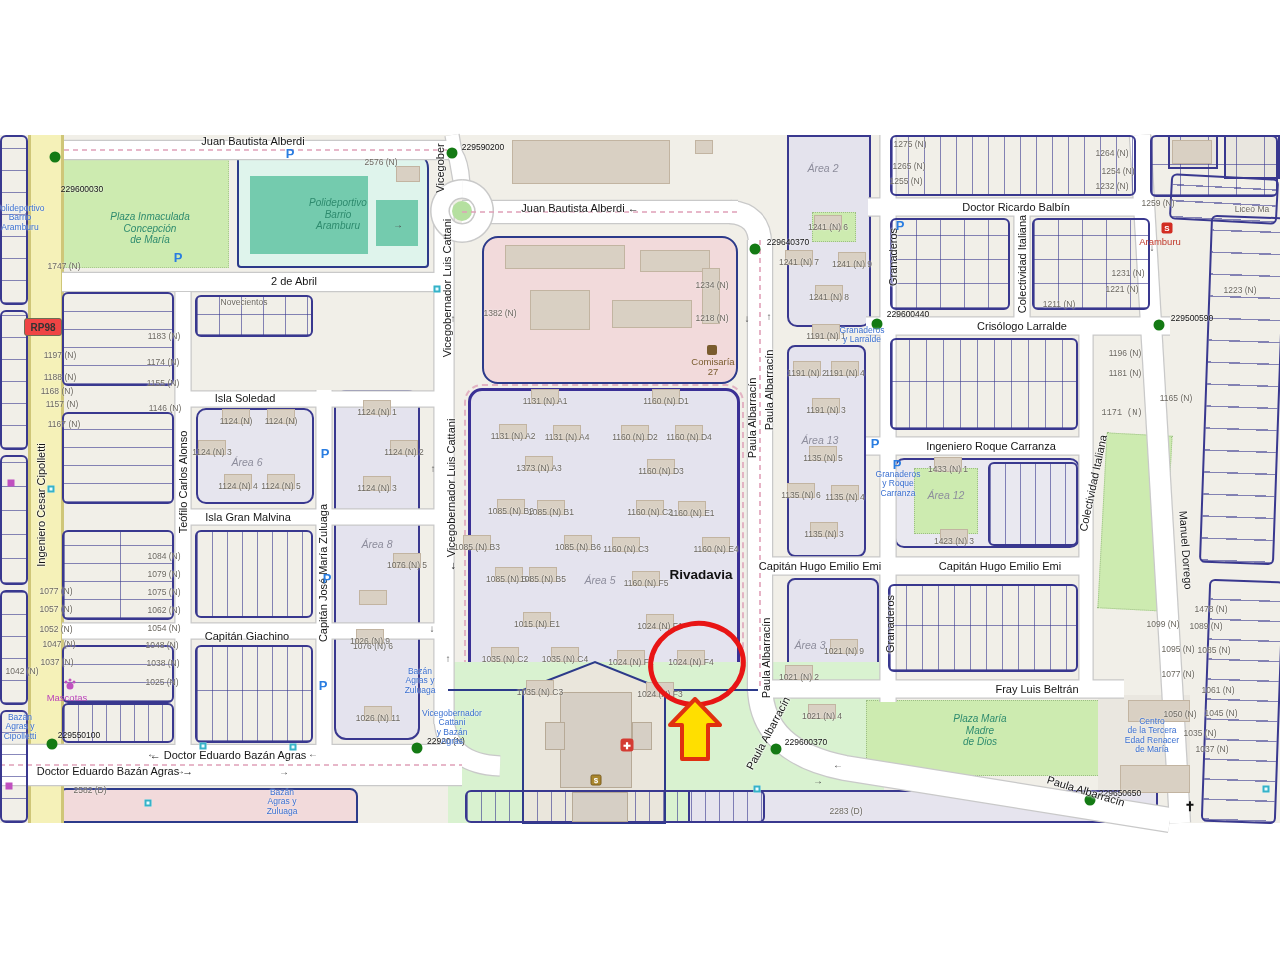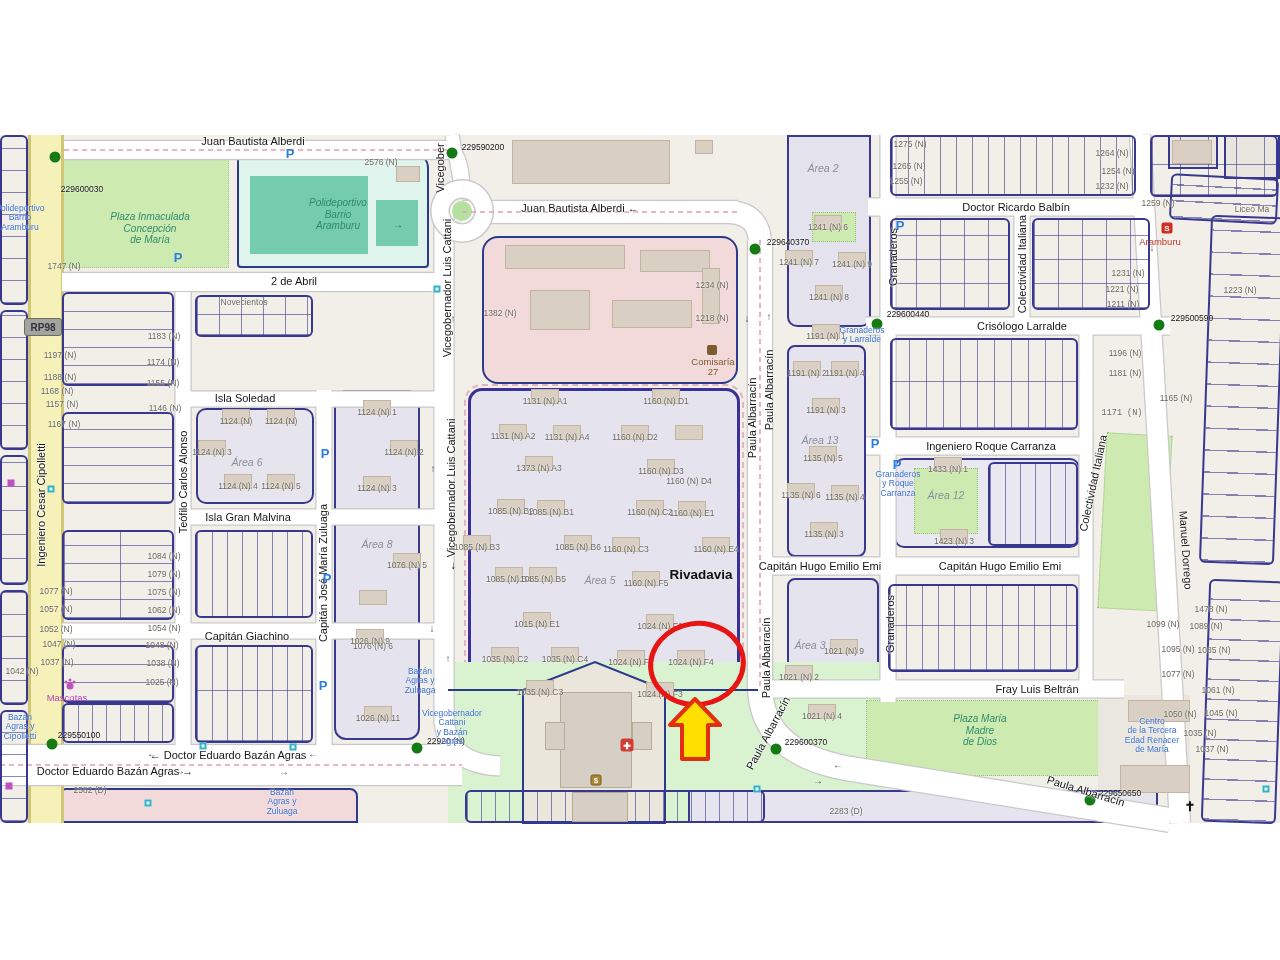--- a/index.html
+++ b/index.html
@@ -30,21 +30,21 @@
   .icon-police{width:10px;height:10px;background:#7a5c2e;border-radius:2px;}
   .icon-church{color:#111;font-size:13px;font-weight:bold;}
   .icon-station{width:11px;height:11px;background:#d22d22;border-radius:2px;color:#fff;font-size:8px;font-weight:bold;}
   .icon-paw{width:7px;height:7px;background:#c050c0;border-radius:50%;
             box-shadow:-4px -4px 0 -2px #c050c0,4px -4px 0 -2px #c050c0,0 -6px 0 -2px #c050c0;}
   .icon-shop{width:7px;height:7px;background:#c050c0;}
   .icon-bus{width:7px;height:7px;background:#eafcff;border:2px solid #35b2c8;}
   #highlight-circle{position:absolute;left:648px;top:621px;width:88px;height:76px;border:5px solid #e81515;
                     border-radius:50%;transform:rotate(-8deg);z-index:60;}
   #highlight-arrow{position:absolute;left:668px;top:697px;z-index:60;}
-  .shield{position:absolute;left:24px;top:318px;width:36px;height:16px;background:#a3a3a3;border:1.5px solid #6d6d55;
+  .shield{position:absolute;left:24px;top:318px;width:36px;height:16px;background:#ef4444;border:1.5px solid #6d6d55;
           border-radius:3px;color:#333;font-size:10px;font-weight:bold;display:flex;align-items:center;justify-content:center;z-index:50;}
 </style>
 </head>
 <body>
 
 <div id="stage">
   <div id="mapbg"></div>
 
   <div id="areas">
       <div class="area" style="left: 57px; top: 148px; width: 172px; height: 120px; background: rgb(205, 235, 176); border: 1px dotted rgb(168, 200, 142);"></div>
@@ -313,21 +313,21 @@
       <span class="lbl lbl-minor" style="left: 1118px; top: 171px;">1254 (N)</span>
       <span class="lbl lbl-minor" style="left: 1112px; top: 186px;">1232 (N)</span>
       <span class="lbl lbl-minor" style="left: 1158px; top: 203px;">1259 (N)</span>
       <span class="lbl lbl-minor" style="left: 828px; top: 227px;">1241 (N) 6</span>
       <span class="lbl lbl-minor" style="left: 799px; top: 262px;">1241 (N) 7</span>
       <span class="lbl lbl-minor" style="left: 852px; top: 264px;">1241 (N) 9</span>
       <span class="lbl lbl-minor" style="left: 829px; top: 297px;">1241 (N) 8</span>
       <span class="lbl lbl-minor" style="left: 1128px; top: 273px;">1231 (N)</span>
       <span class="lbl lbl-minor" style="left: 1122px; top: 289px;">1221 (N)</span>
       <span class="lbl lbl-minor" style="left: 1240px; top: 290px;">1223 (N)</span>
-      <span class="lbl lbl-minor" style="left: 1123px; top: 304px;">1211 (N)</span>
+      <span class="lbl lbl-minor" style="left: 1059px; top: 304px;">1211 (N)</span>
       <span class="lbl lbl-minor" style="left: 1125px; top: 353px;">1196 (N)</span>
       <span class="lbl lbl-minor" style="left: 1125px; top: 373px;">1181 (N)</span>
       <span class="lbl lbl-minor" style="left: 1122px; top: 413px; font-family: Liberation Mono, monospace;">1171 (N)</span>
       <span class="lbl lbl-minor" style="left: 1176px; top: 398px;">1165 (N)</span>
       <span class="lbl lbl-minor" style="left: 60px; top: 355px;">1197 (N)</span>
       <span class="lbl lbl-minor" style="left: 60px; top: 377px;">1188 (N)</span>
       <span class="lbl lbl-minor" style="left: 57px; top: 391px;">1168 (N)</span>
       <span class="lbl lbl-minor" style="left: 62px; top: 404px;">1157 (N)</span>
       <span class="lbl lbl-minor" style="left: 64px; top: 424px;">1167 (N)</span>
       <span class="lbl lbl-minor" style="left: 164px; top: 336px;">1183 (N)</span>
@@ -359,21 +359,21 @@
       <span class="lbl lbl-minor" style="left: 377px; top: 488px;">1124 (N) 3</span>
       <span class="lbl lbl-minor" style="left: 407px; top: 565px;">1076 (N) 5</span>
       <span class="lbl lbl-minor" style="left: 373px; top: 602px; margin-top: 44px;">1076 (N) 6</span>
       <span class="lbl lbl-minor" style="left: 370px; top: 641px;">1026 (N) 9</span>
       <span class="lbl lbl-minor" style="left: 378px; top: 718px;">1026 (N) 11</span>
       <span class="lbl lbl-minor" style="left: 545px; top: 401px;">1131 (N) A1</span>
       <span class="lbl lbl-minor" style="left: 666px; top: 401px;">1160 (N) D1</span>
       <span class="lbl lbl-minor" style="left: 513px; top: 436px;">1131 (N) A2</span>
       <span class="lbl lbl-minor" style="left: 567px; top: 437px;">1131 (N) A4</span>
       <span class="lbl lbl-minor" style="left: 635px; top: 437px;">1160 (N) D2</span>
-      <span class="lbl lbl-minor" style="left: 689px; top: 437px; margin-top: 44px;">1160 (N) D4</span>
+      <span class="lbl lbl-minor" style="left: 689px; top: 437px;">1160 (N) D4</span>
       <span class="lbl lbl-minor" style="left: 539px; top: 468px;">1373 (N) A3</span>
       <span class="lbl lbl-minor" style="left: 661px; top: 471px;">1160 (N) D3</span>
       <span class="lbl lbl-minor" style="left: 511px; top: 511px;">1085 (N) B2</span>
       <span class="lbl lbl-minor" style="left: 551px; top: 512px;">1085 (N) B1</span>
       <span class="lbl lbl-minor" style="left: 650px; top: 512px;">1160 (N) C2</span>
       <span class="lbl lbl-minor" style="left: 692px; top: 513px;">1160 (N) E1</span>
       <span class="lbl lbl-minor" style="left: 477px; top: 547px;">1085 (N) B3</span>
       <span class="lbl lbl-minor" style="left: 578px; top: 547px;">1085 (N) B6</span>
       <span class="lbl lbl-minor" style="left: 626px; top: 549px;">1160 (N) C3</span>
       <span class="lbl lbl-minor" style="left: 716px; top: 549px;">1160 (N) E4</span>

